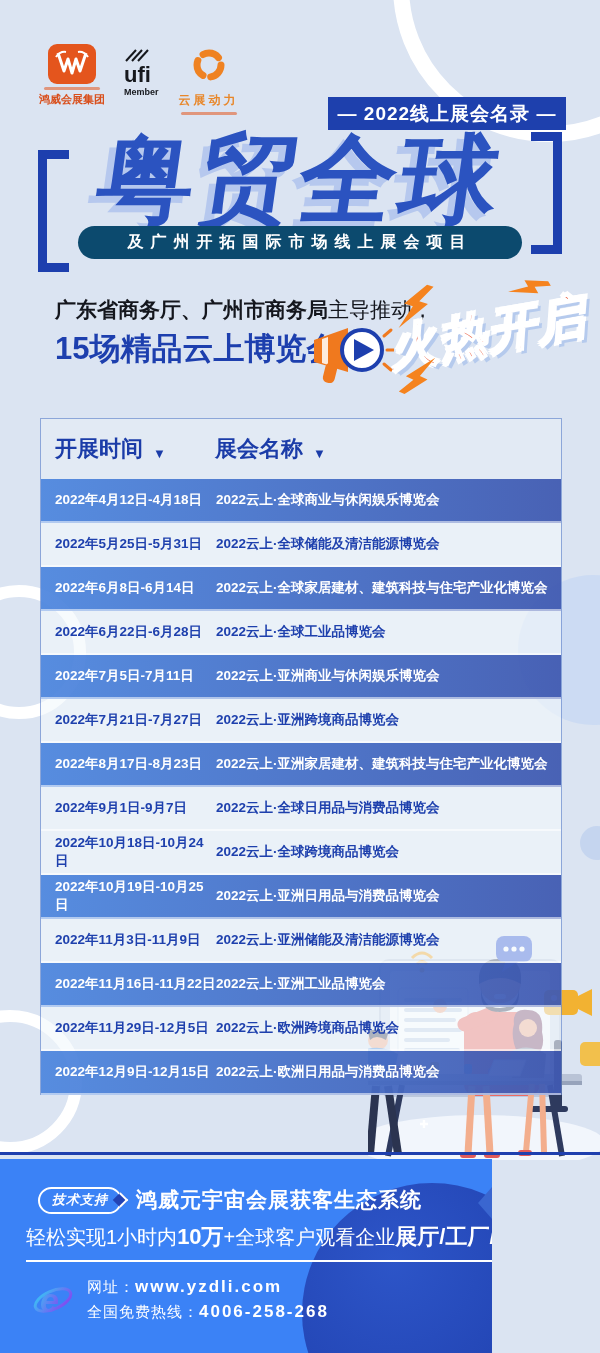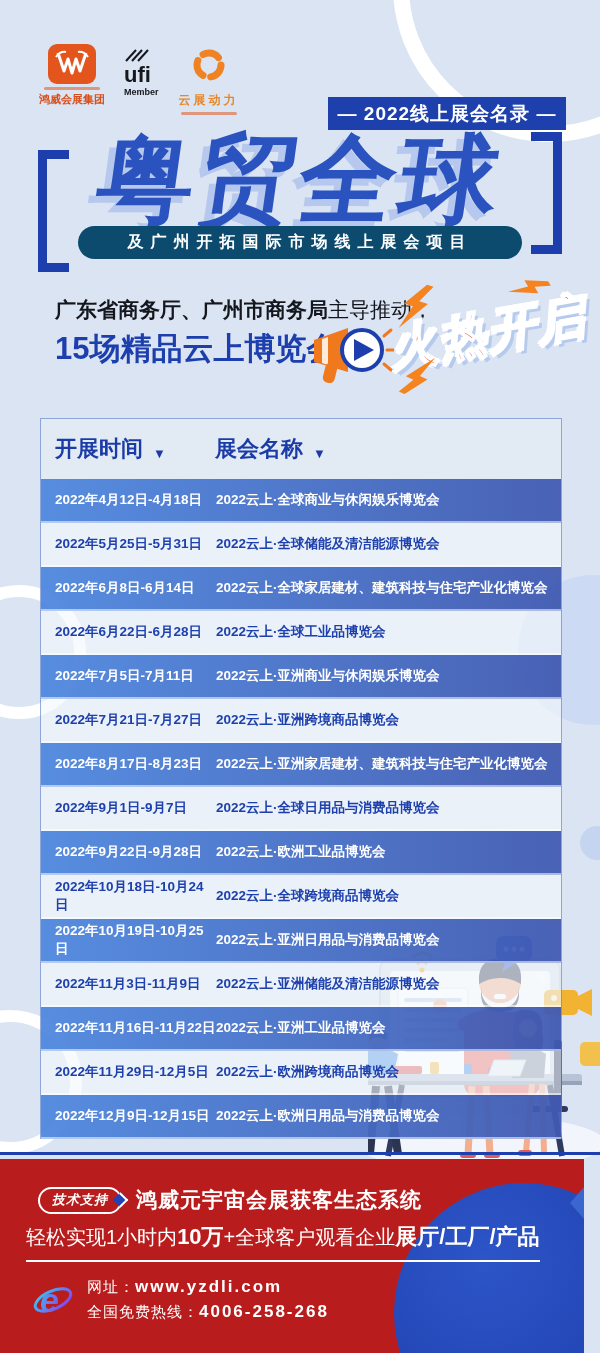--- a/index.html
+++ b/index.html
@@ -61,21 +61,21 @@
   .trow .name{flex:1;white-space:nowrap;}
   .trow.blue{background:linear-gradient(90deg,rgba(76,133,222,.93),rgba(61,87,176,.93));color:#fff;align-items:center;}
   .trow.light{background:rgba(242,247,252,.5);color:#1e40ad;}
 
   
   .illus{position:absolute;left:368px;top:928px;z-index:1;}
   .yellow-chip{position:absolute;right:-6px;top:1042px;width:26px;height:24px;background:#f2c04c;border-radius:5px;z-index:1;}
 
   
   .footer-line{position:absolute;left:0;top:1152px;width:600px;height:3px;background:#1e3fae;z-index:3;}
-  .footer{position:absolute;left:0;top:1159px;width:584px;height:194px;background:#b91c1c;z-index:3;overflow:hidden;}
+  .footer{position:absolute;left:0;top:1159px;width:492px;height:194px;background:#3b82f6;z-index:3;overflow:hidden;}
   .footer-circle{position:absolute;right:-70px;bottom:-90px;width:260px;height:260px;border-radius:50%;
          background:radial-gradient(circle at 35% 30%,#2d55c8,#1c3ba8);}
   .footer-tri{position:absolute;right:0;top:28px;width:0;height:0;border-top:16px solid transparent;border-bottom:16px solid transparent;border-right:14px solid #3a66d0;}
   .support-row{position:absolute;left:38px;top:27px;display:flex;align-items:center;gap:14px;}
   .support-pill{position:relative;border:2px solid #fff;border-radius:15px;padding:2px 12px 3px;color:#fff;
          font-size:13px;font-weight:900;font-style:italic;letter-spacing:1px;}
   .support-pill::after{content:'';position:absolute;right:-6px;top:50%;width:9px;height:9px;background:#2343b4;
          border-top:2px solid #fff;border-right:2px solid #fff;transform:translateY(-50%) rotate(45deg);}
   .support-title{color:#fff;font-size:21px;font-weight:900;letter-spacing:1px;white-space:nowrap;}
   .support-line{position:absolute;left:26px;top:63px;color:#fff;font-size:20px;white-space:nowrap;
@@ -275,24 +275,20 @@
           <div class="cell name">2022云上·亚洲跨境商品博览会</div>
         </div>
         <div class="trow blue">
           <div class="cell date">2022年8月17日-8月23日</div>
           <div class="cell name">2022云上·亚洲家居建材、建筑科技与住宅产业化博览会</div>
         </div>
         <div class="trow light">
           <div class="cell date">2022年9月1日-9月7日</div>
           <div class="cell name">2022云上·全球日用品与消费品博览会</div>
         </div>
-        <div class="trow blue">
-          <div class="cell date">2022年9月22日-9月28日</div>
-          <div class="cell name">2022云上·欧洲工业品博览会</div>
-        </div>
         <div class="trow light">
           <div class="cell date">2022年10月18日-10月24日</div>
           <div class="cell name">2022云上·全球跨境商品博览会</div>
         </div>
         <div class="trow blue">
           <div class="cell date">2022年10月19日-10月25日</div>
           <div class="cell name">2022云上·亚洲日用品与消费品博览会</div>
         </div>
         <div class="trow light">
           <div class="cell date">2022年11月3日-11月9日</div>

